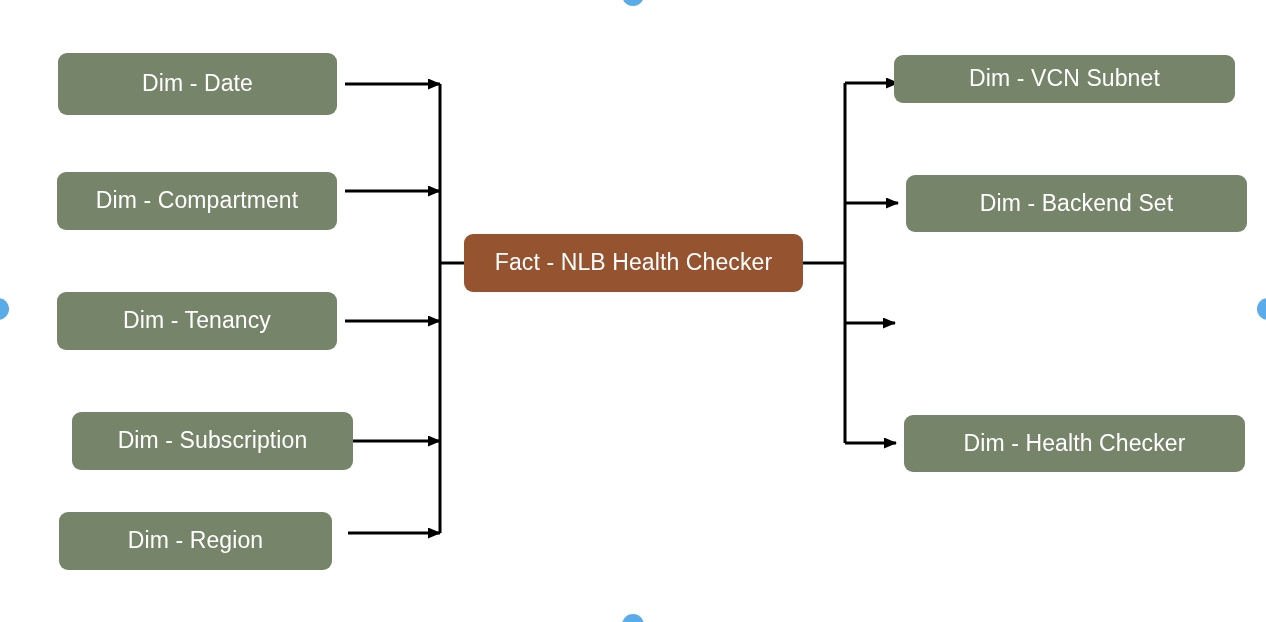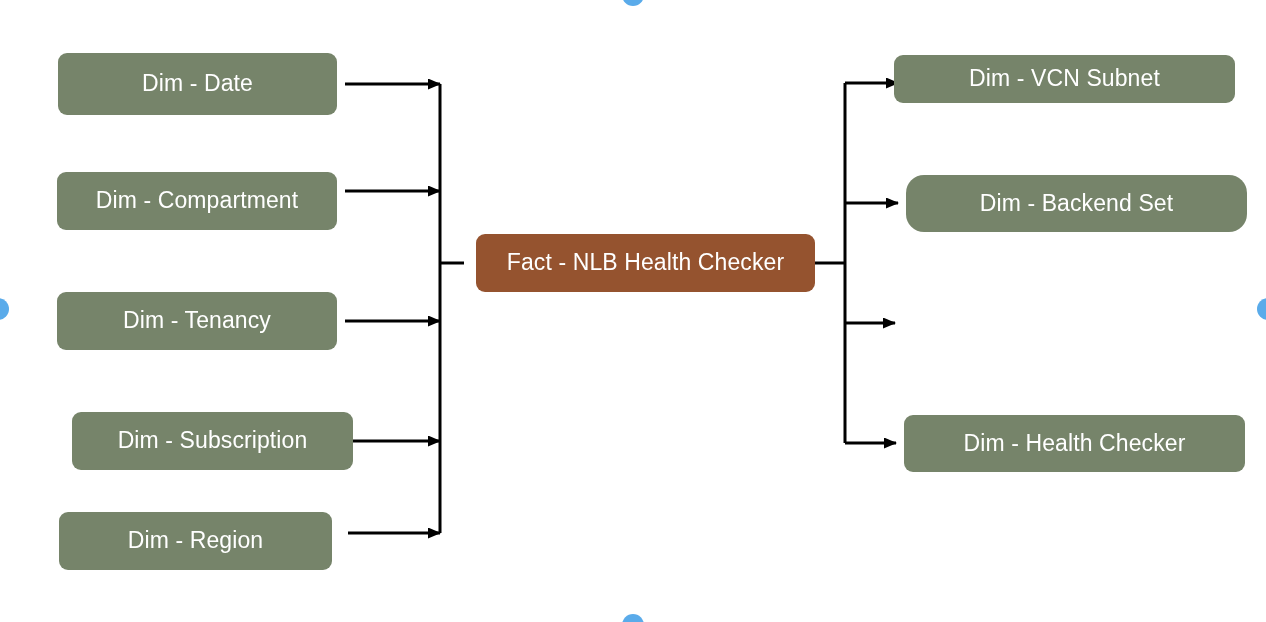--- a/index.html
+++ b/index.html
@@ -36,21 +36,21 @@
     justify-content: center;
     color: #ffffff;
     font-size: 23px;
     font-weight: 400;
     letter-spacing: 0.1px;
     line-height: 1.1;
     white-space: nowrap;
     user-select: none;
   }
   .node.dim  { background: #76846a; }
-  .node.fact { background: #95532f; margin-left: 12px; }
+  .node.fact { background: #95532f; }
 
   
   .handle {
     position: absolute;
     background: #5aabea;
     border-radius: 50%;
   }
   .handle.h-top    { width: 22px; height: 22px; left: 622px;  top: -16px; }
   .handle.h-bottom { width: 22px; height: 22px; left: 622px;  top: 614px; }
   .handle.h-left   { width: 22px; height: 22px; left: -13px;  top: 298px; }
@@ -110,21 +110,21 @@
   <div class="node dim" style="left:72px; top:412px; width:281px; height:58px;">
     <span>Dim - Subscription</span>
   </div>
   <div class="node dim" style="left:59px; top:512px; width:273px; height:58px;">
     <span>Dim - Region</span>
   </div>
 
   <div class="node dim" style="left:894px; top:55px; width:341px; height:48px;text-align:center;">
     <span>Dim - VCN Subnet</span>
   </div>
-  <div class="node dim" style="left:906px; top:175px; width:341px; height:57px;border-radius:18px;">
+  <div class="node dim" style="left:906px; top:175px; width:341px; height:57px;">
     <span>Dim - Backend Set</span>
   </div>
   <div class="node dim" style="left:904px; top:415px; width:341px; height:57px;">
     <span>Dim - Health Checker</span>
   </div>
 
   <div class="handle h-top"></div>
   <div class="handle h-bottom"></div>
   <div class="handle h-left"></div>
   <div class="handle h-right"></div>

